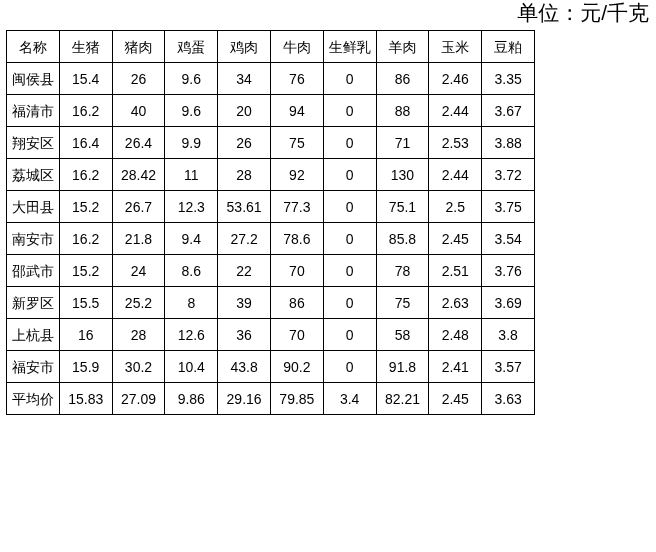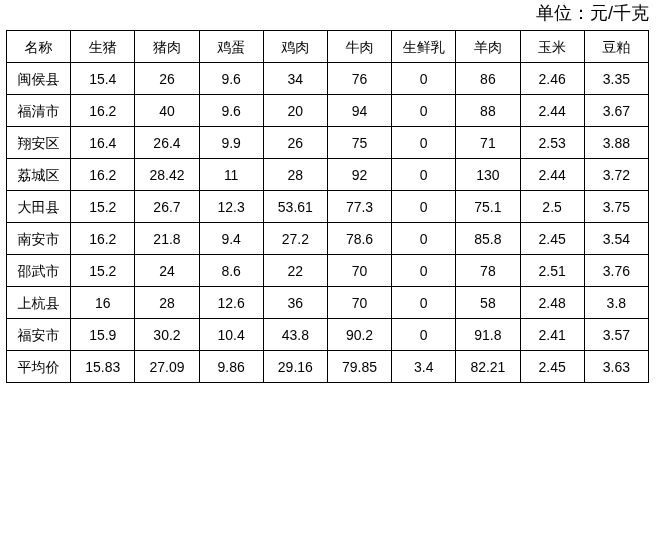--- a/index.html
+++ b/index.html
@@ -14,30 +14,30 @@
   .page {
     position: relative;
     width: 656px;
     height: 552px;
     background: #ffffff;
   }
   .unit-label {
     position: absolute;
     top: 3px;
     right: 7px;
-    font-size: 18px;
+    font-size: 21px;
     line-height: 20px;
     color: #000000;
     white-space: nowrap;
   }
   table.price-table {
     position: absolute;
     left: 6px;
     top: 30px;
-    width: 643px;
+    width: 529px;
     border-collapse: collapse;
     table-layout: fixed;
     background: #ffffff;
   }
   table.price-table td {
     border: 1px solid #000000;
     height: 32px;
     text-align: center;
     vertical-align: middle;
     font-size: 14px;
@@ -148,20 +148,32 @@
           <td>24</td>
           <td>8.6</td>
           <td>22</td>
           <td>70</td>
           <td>0</td>
           <td>78</td>
           <td>2.51</td>
           <td>3.76</td>
         </tr>
         <tr>
+          <td>新罗区</td>
+          <td>15.5</td>
+          <td>25.2</td>
+          <td>8</td>
+          <td>39</td>
+          <td>86</td>
+          <td>0</td>
+          <td>75</td>
+          <td>2.63</td>
+          <td>3.69</td>
+        </tr>
+        <tr>
           <td>上杭县</td>
           <td>16</td>
           <td>28</td>
           <td>12.6</td>
           <td>36</td>
           <td>70</td>
           <td>0</td>
           <td>58</td>
           <td>2.48</td>
           <td>3.8</td>

